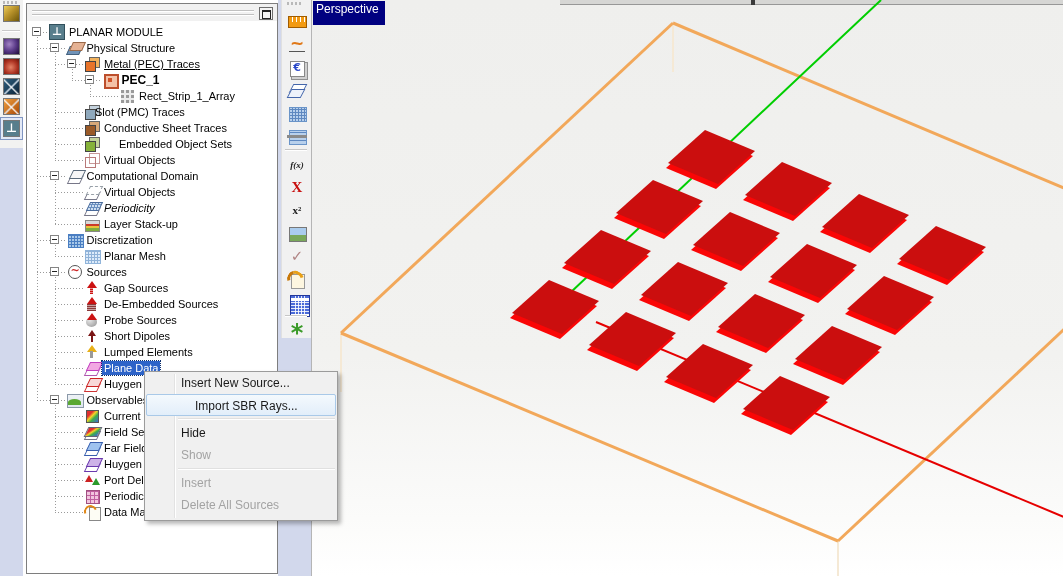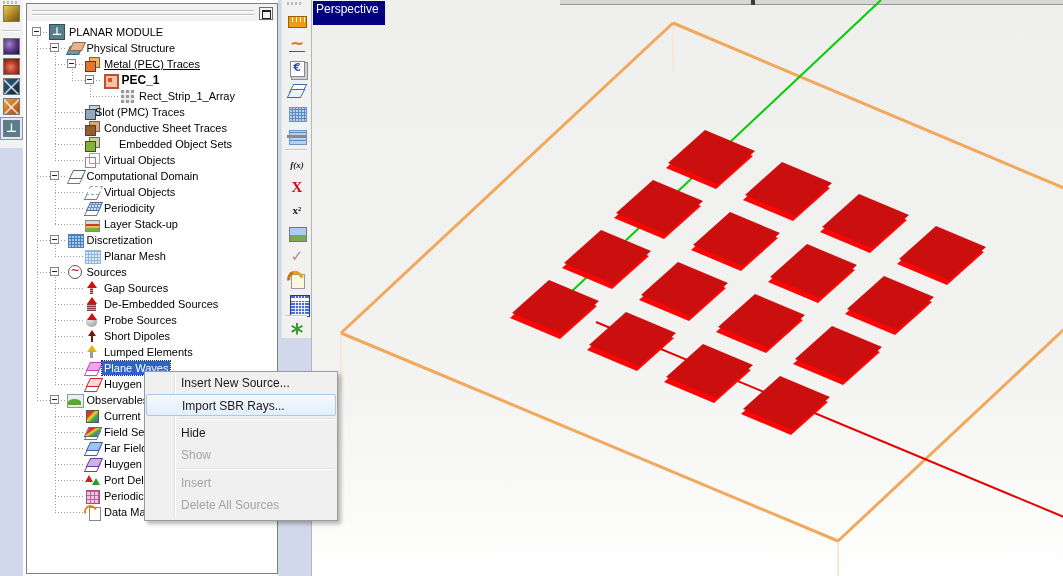--- a/index.html
+++ b/index.html
@@ -193,21 +193,21 @@
   #scene { position:absolute; left:0; top:0; }
 
   
   #context-menu { position:absolute; left:144px; top:371px; width:194px; height:150px;
     background:#f0f0f0; border:1px solid #9b9b9b; box-shadow:3px 3px 4px rgba(0,0,0,.28); z-index:50; }
   #context-menu .gutter { position:absolute; left:29px; top:2px; bottom:2px; width:2px;
     border-left:1px solid #e2e2e2; border-right:1px solid #fff; }
   .citem { position:relative; height:22px; line-height:22px; padding-left:36px; font-size:12px;
     color:#1a1a1a; white-space:nowrap; }
   .citem.disabled { color:#a3a3a3; }
-  .citem.hl { margin:0 1px; padding-left:35px; border:1px solid #a9c9e8; border-radius:2px;
+  .citem.hl { margin:0 1px; padding-left:48px; border:1px solid #a9c9e8; border-radius:2px;
     background:linear-gradient(#f4f9fd,#e2eefa); }
   .csep { height:2px; margin:2px 2px 2px 33px; border-top:1px solid #e0e0e0; border-bottom:1px solid #fff; }
 </style>
 </head>
 <body>
 
 <div id="screen">
 
   <div id="module-dock">
     <div class="plate"></div>
@@ -282,21 +282,21 @@
           <div class="hdot" style="left: 8px; top: 8px; width: 29.5px;"></div>
           <span class="ebox" style="left: 20.5px;"></span>
           <span class="ti ti-comp-domain ti-skew" style="left: 37.5px;"></span>
           <span class="lbl" style="left: 55.5px;">Computational Domain</span>
         </div>
         <div class="trow" style="top: 162px;">
           <div class="hdot" style="left: 25.5px; top: 8px; width: 29.5px;"></div>
           <span class="ti ti-virtual-domain ti-skew" style="left: 55px;"></span>
           <span class="lbl" style="left: 73px;">Virtual Objects</span>
         </div>
-        <div class="trow" style="top: 178px;">
+        <div class="trow" style="top: 178px; font-style: italic;">
           <div class="hdot" style="left: 25.5px; top: 8px; width: 29.5px;"></div>
           <span class="ti ti-periodicity ti-skew" style="left: 55px;"></span>
           <span class="lbl" style="left: 73px;">Periodicity</span>
         </div>
         <div class="trow" style="top: 194px;">
           <div class="hdot" style="left: 25.5px; top: 8px; width: 29.5px;"></div>
           <span class="ti ti-layer-stackup" style="left: 55px;"></span>
           <span class="lbl" style="left: 73px;">Layer Stack-up</span>
         </div>
         <div class="trow" style="top: 210px;">
@@ -337,21 +337,21 @@
           <span class="lbl" style="left: 73px;">Short Dipoles</span>
         </div>
         <div class="trow" style="top: 322px;">
           <div class="hdot" style="left: 25.5px; top: 8px; width: 29.5px;"></div>
           <span class="ti ti-lumped-element ti-arrow" style="left: 55px;"></span>
           <span class="lbl" style="left: 73px;">Lumped Elements</span>
         </div>
         <div class="trow" style="top: 338px;">
           <div class="hdot" style="left: 25.5px; top: 8px; width: 29.5px;"></div>
           <span class="ti ti-plane-waves ti-skew" style="left: 55px;"></span>
-          <span class="lbl sel" style="left: 73px;">Plane Waves</span>
+          <span class="lbl sel" style="left: 73px;">Plane Data</span>
         </div>
         <div class="trow" style="top: 354px;">
           <div class="hdot" style="left: 25.5px; top: 8px; width: 29.5px;"></div>
           <span class="ti ti-huygens-src ti-skew" style="left: 55px;"></span>
           <span class="lbl" style="left: 73px;">Huygen</span>
         </div>
         <div class="trow" style="top: 370px;">
           <div class="hdot" style="left: 8px; top: 8px; width: 29.5px;"></div>
           <span class="ebox" style="left: 20.5px;"></span>
           <span class="ti ti-observables" style="left: 37.5px;"></span>

